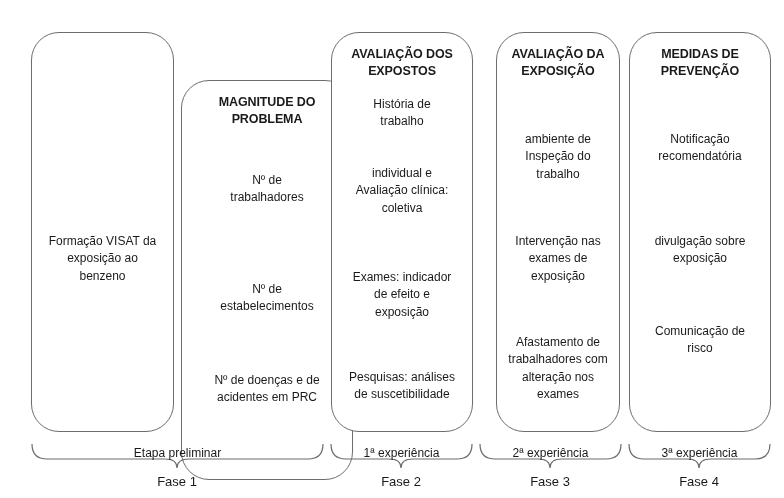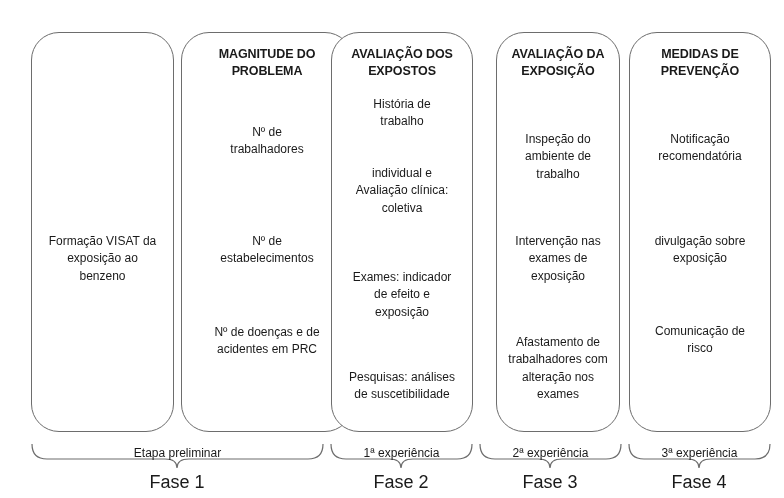--- a/index.html
+++ b/index.html
@@ -5,34 +5,34 @@
   html, body { margin:0; padding:0; background:#ffffff; }
   body { width:784px; height:498px; position:relative; overflow:hidden;
          font-family:"Liberation Sans", "DejaVu Sans", sans-serif; color:#1a1a1a; }
   .col { position:absolute; top:32px; height:400px; border:1.3px solid #6d6d6d;
          border-radius:28px; box-sizing:border-box; background:#fff; }
   .col-title { position:absolute; left:0; right:0; top:13px; text-align:center;
                font-weight:bold; font-size:12.5px; line-height:17px; letter-spacing:-0.1px; }
   .item { position:absolute; left:4px; right:4px; text-align:center; font-size:12px; line-height:17.3px; }
   .brace-svg { position:absolute; left:0; top:0; width:784px; height:498px; pointer-events:none; }
   .stage-label { position:absolute; font-size:12px; text-align:center; line-height:14px;margin-top:9px; }
-  .phase-label { position:absolute; font-size:18px; text-align:center; line-height:14px; top:475px; }
+  .phase-label { position:absolute; font-size:13px; text-align:center; line-height:14px; top:475px; }
 </style>
 </head>
 <body>
 
 <div class="col" style="left:31px; width:143px;">
   <div class="item" style="top:200px;">
     <div>Formação VISAT da</div>
     <div>exposição ao</div>
     <div>benzeno</div>
   </div>
 </div>
 
-<div class="col" style="left:181px; width:172px;">
+<div class="col" style="left:181px; width:172px;margin-top:48px;">
   <div class="col-title">
     <div>MAGNITUDE DO</div>
     <div>PROBLEMA</div>
   </div>
   <div class="item" style="top:91px;">
     <div>Nº de</div>
     <div>trabalhadores</div>
   </div>
   <div class="item" style="top:200px;">
     <div>Nº de</div>
@@ -68,22 +68,22 @@
     <div>de suscetibilidade</div>
   </div>
 </div>
 
 <div class="col" style="left:496px; width:124px;">
   <div class="col-title">
     <div>AVALIAÇÃO DA</div>
     <div>EXPOSIÇÃO</div>
   </div>
   <div class="item" style="top:98px;">
+    <div>ambiente de</div>
     <div>Inspeção do</div>
-    <div>ambiente de</div>
     <div>trabalho</div>
   </div>
   <div class="item" style="top:200px;">
     <div>Intervenção nas</div>
     <div>exames de</div>
     <div>exposição</div>
   </div>
   <div class="item" style="top:301px;">
     <div>Afastamento de</div>
     <div>trabalhadores com</div>

